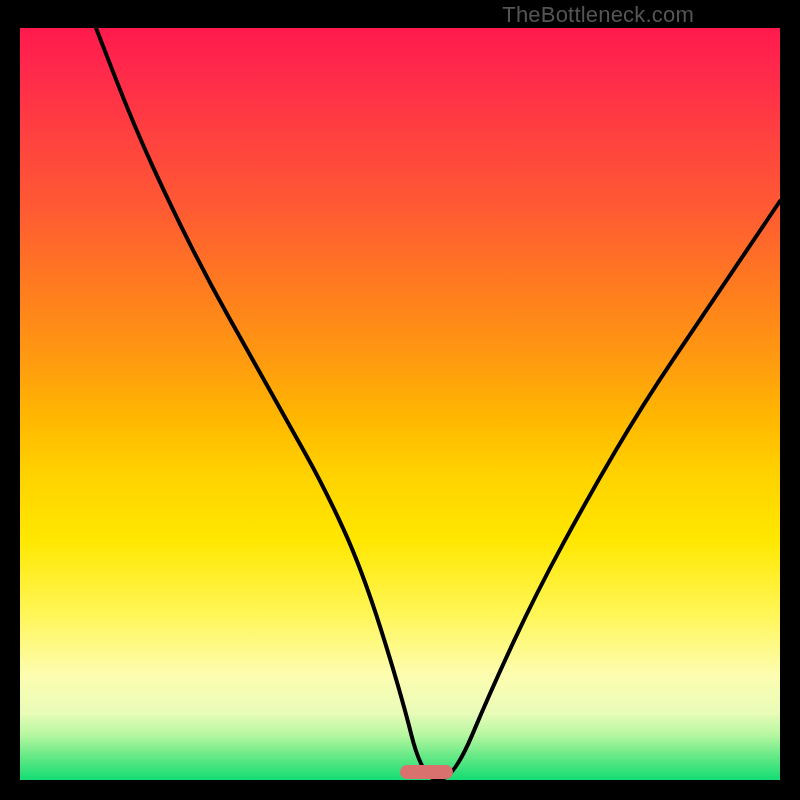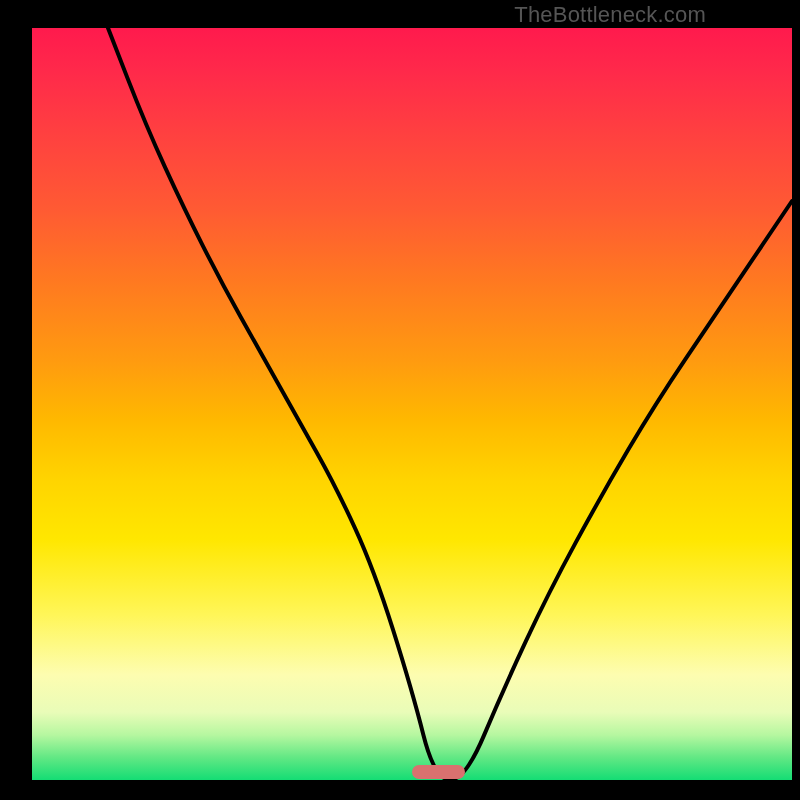--- a/index.html
+++ b/index.html
@@ -9,21 +9,20 @@
     height: 800px;
     background: #000;
     overflow: hidden;
     font-family: Arial, Helvetica, sans-serif;
   }
   .frame {
     position: relative;
     width: 704px;
     height: 800px;
     background: #000;
-    margin-left: 12px;
   }
   .watermark {
     position: absolute;
     top: 2px;
     right: 10px;
     color: #555;
     font-size: 22px;
     font-weight: 500;
     letter-spacing: 0.2px;
     z-index: 50;

